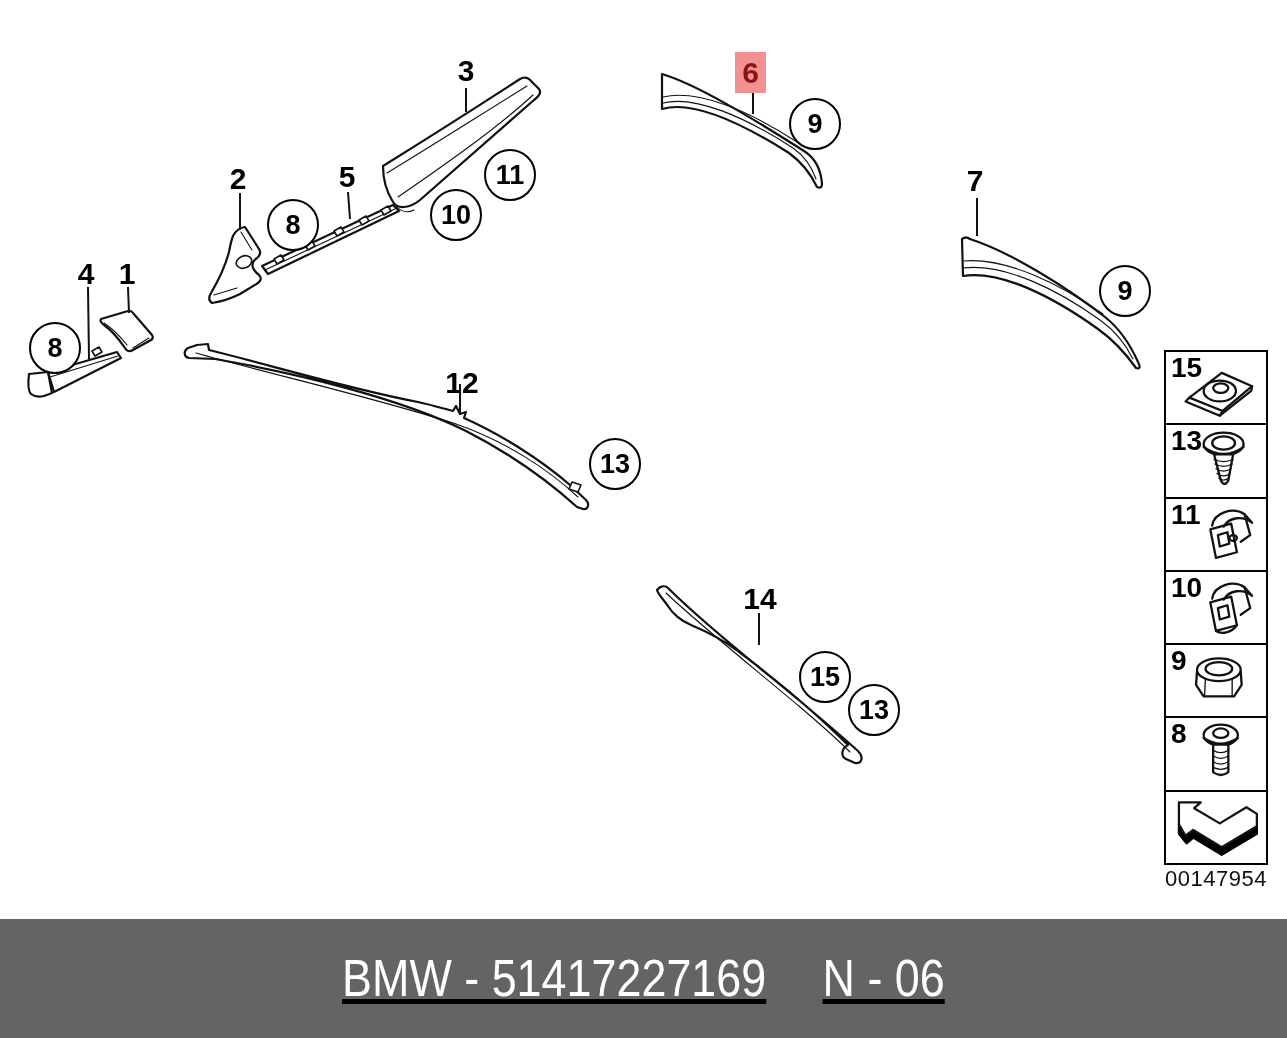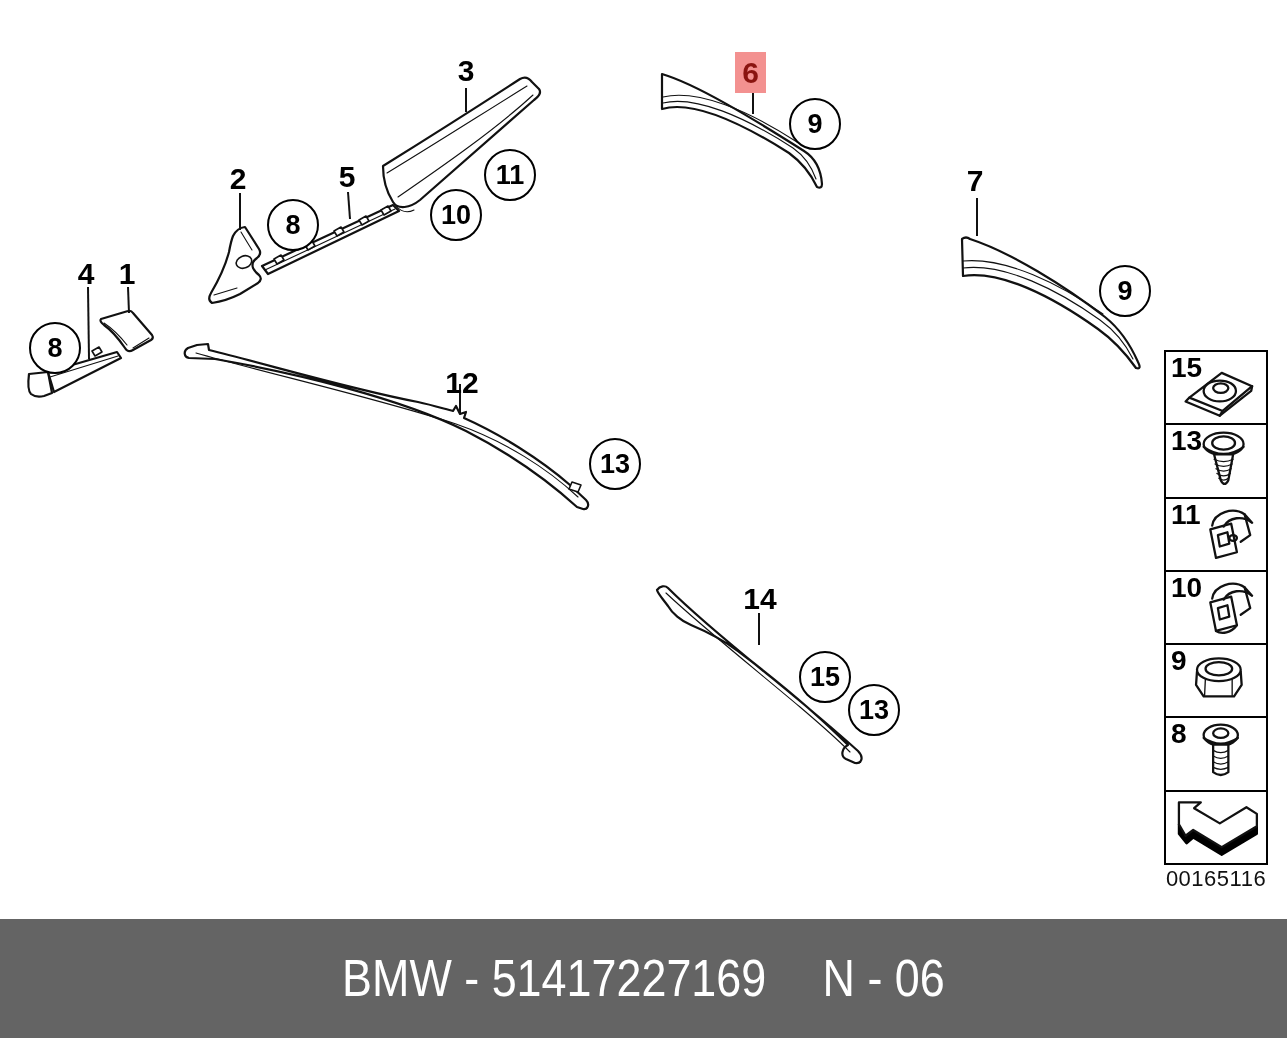--- a/index.html
+++ b/index.html
@@ -27,21 +27,21 @@
   .sb-num{position:absolute;top:2px;left:5px;font-size:28px;font-weight:bold;color:#000;line-height:1;z-index:2;}
   .sb-cell svg{position:absolute;inset:0;width:100%;height:100%;}
   .sb-cell svg path,.sb-cell svg ellipse,.sb-cell svg line{fill:none;stroke:#111;stroke-width:2.4;stroke-linejoin:round;stroke-linecap:round;}
   .sb-cell svg .fillw{fill:#fff;}
   .sb-cell svg .fillb{fill:#000;stroke:#000;}
   .sb-cell svg .t{stroke-width:1.4;}
   .imgnum{position:absolute;left:1160px;top:866px;width:112px;text-align:center;
           font-size:22px;color:#111;letter-spacing:.5px;}
   
   .footer{position:absolute;left:0;top:919px;width:1287px;height:119px;background:#646464;
-          display:flex;align-items:center;justify-content:center;}
+          display:flex;align-items:center;justify-content:center;text-decoration:underline;}
   .footer-text{display:flex;gap:64px;transform:scaleX(.88);color:#fff;font-size:51px;
                font-weight:400;white-space:nowrap;}
 </style>
 </head>
 <body>
 
 <div class="stage">
 
   <svg class="diagram" width="1287" height="919" viewBox="0 0 1287 919">
 
@@ -208,21 +208,21 @@
     </div>
 
     <div class="sb-cell">
       <svg viewBox="0 0 104 75">
         <path class="fillb" d="M13,34 L20,46 L28,40 L58,58 L95,36 L95,44 L58,66 L28,48 L21,54 L13,44 Z"></path>
         <path class="fillw" d="M13,34 L13,11 L36,11 L29,17 L56,33 L84,16 L95,23 L95,36 L58,58 L28,40 L20,46 Z"></path>
       </svg>
     </div>
   </div>
 
-  <div class="imgnum">00165116</div>
+  <div class="imgnum">00147954</div>
 
   <div class="footer">
     <div class="footer-text">
       <span>BMW - 51417227169</span>
       <span>N - 06</span>
     </div>
   </div>
 
 </div>
 

